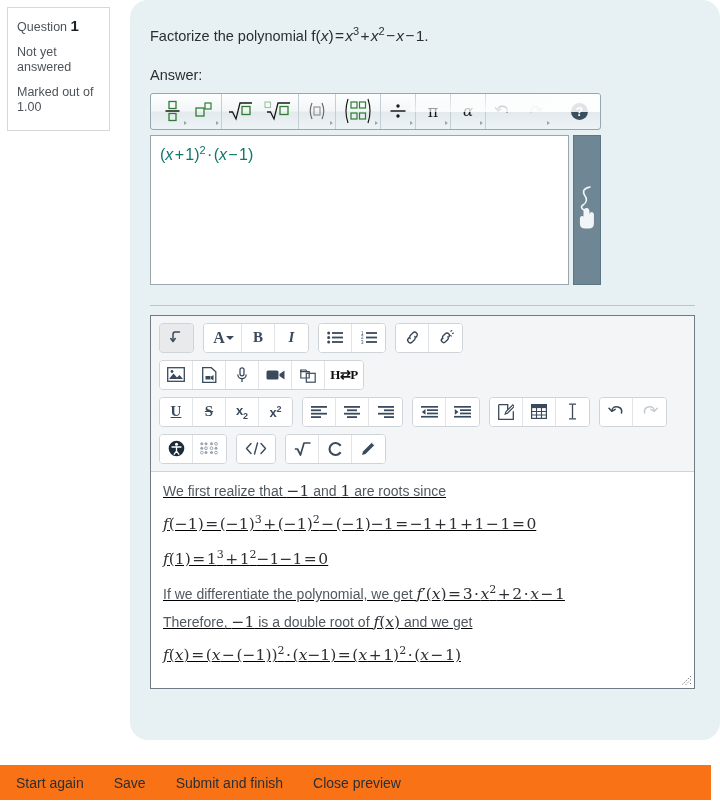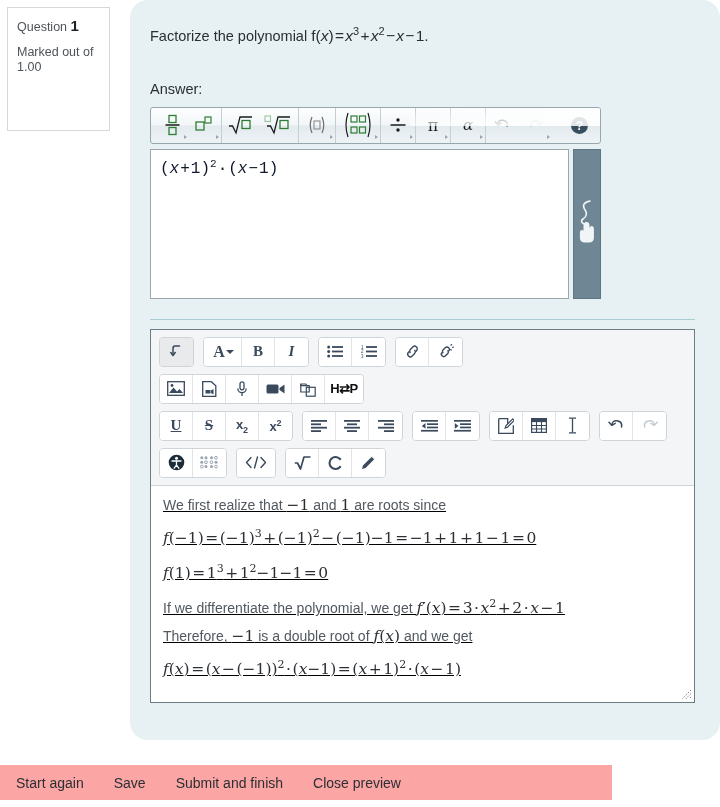--- a/index.html
+++ b/index.html
@@ -41,21 +41,21 @@
     border-radius: 18px;
   }
   .inner { position: absolute; left: 20px; top: 0; width: 567px; }
 
   .qtext {
     font-size: 14.5px; color: #2b2f33; line-height: 20px;
     padding-top: 21px; white-space: nowrap;
   }
   .answer-label {
     font-size: 14.5px; color: #2b2f33; line-height: 18px;
-    margin-top: 34px;
+    margin-top: 20px;
   }
 
   
   .matheditor {
     margin-top: 9px;
     width: 451px;
     position: relative;
   }
   .math-toolbar {
     height: 37px;
@@ -102,22 +102,22 @@
     height: 150px;
   }
   .math-canvas {
     flex: 1;
     background: #fff;
     border: 1px solid #9aa7ae;
     position: relative;
   }
   .math-expr {
     position: absolute; left: 9px; top: 8px;
-    font-family: Liberation Mono, monospace;
-    font-size: 16px; color: #0f172a;
+    font-family: Liberation Sans, sans-serif;
+    font-size: 16px; color: #0f766e;
   }
   .math-hand {
     width: 28px;
     margin-left: 4px;
     background: #6f8694;
     border: 1px solid #5d7684;
     display: flex; align-items: center; justify-content: center;
   }
 
   
@@ -164,21 +164,21 @@
     font-family: "Liberation Serif", serif;
   }
   .abtn:last-child { border-right: none; }
   .abtn.pressed { background: #e9eaec; }
   .abtn.wide { width: 38px; }
   .abtn.disabled { color: #c5cbd1; }
   .abtn .lbl { font-size: 15px; font-weight: bold; line-height: 1; }
   .abtn .lbl-i { font-size: 15px; font-style: italic; font-weight: bold; line-height: 1; }
   .abtn .sub { font-size: 13px; font-weight: bold; line-height: 1; }
   .abtn .sub sub, .abtn .sub sup { font-size: 9px; }
-  .abtn .h5p { font-size: 13px; font-weight: bold; color: #111; letter-spacing: -0.5px; font-family: Liberation Sans, sans-serif; }
+  .abtn .h5p { font-size: 13px; font-weight: bold; color: #111; letter-spacing: -0.5px; font-family: Liberation Serif, serif; }
 
   .atto-content {
     padding: 10px 10px 12px 12px;
     min-height: 215px;
     position: relative;
     background: #fff;
     text-decoration: underline;
   }
   .atto-content p {
     margin: 0 0 9px 0;
@@ -199,22 +199,22 @@
   }
   .resize-handle {
     position: absolute; right: 2px; bottom: 2px;
     width: 13px; height: 13px;
   }
 
   
   .btnbar {
     position: absolute;
     left: 0; top: 765px;
-    width: 612px; height: 35px;
-    background: #fca5a5;
+    width: 711px; height: 35px;
+    background: #f97316;
     display: flex; align-items: center; text-align: center;
   }
   .barbtn {
     font-size: 14px; color: #2b2f33;
     padding: 0 0;
     margin-right: 30px;
     cursor: default;
     white-space: nowrap;
   }
   .barbtn.first { margin-left: 16px; }
@@ -222,20 +222,21 @@
 </head>
 <body>
 
 <div id="page">
 
   <div class="qinfo">
     <div class="qno">
       <span>Question</span>
       <b>1</b>
     </div>
+    <div class="qstate">Not yet answered</div>
     <div class="qgrade">Marked out of 1.00</div>
   </div>
 
   <div class="content">
     <div class="inner">
 
       <div class="qtext">
         <span>Factorize the polynomial&nbsp;</span><span class="mi" style="font-size:15.5px;">f</span><span class="mi" style="font-size:15.5px;">(</span><span class="mi" style="font-style:italic;font-size:15.5px;">x</span><span class="mi" style="font-size:15.5px;">) = </span><span class="mi" style="font-style:italic;font-size:15.5px;">x</span><sup class="mi" style="font-size:11px;">3</sup><span class="mi" style="font-size:15.5px;"> + </span><span class="mi" style="font-style:italic;font-size:15.5px;">x</span><sup class="mi" style="font-size:11px;">2</sup><span class="mi" style="font-size:15.5px;"> − </span><span class="mi" style="font-style:italic;font-size:15.5px;">x</span><span class="mi" style="font-size:15.5px;"> − 1.</span>
       </div>
 

